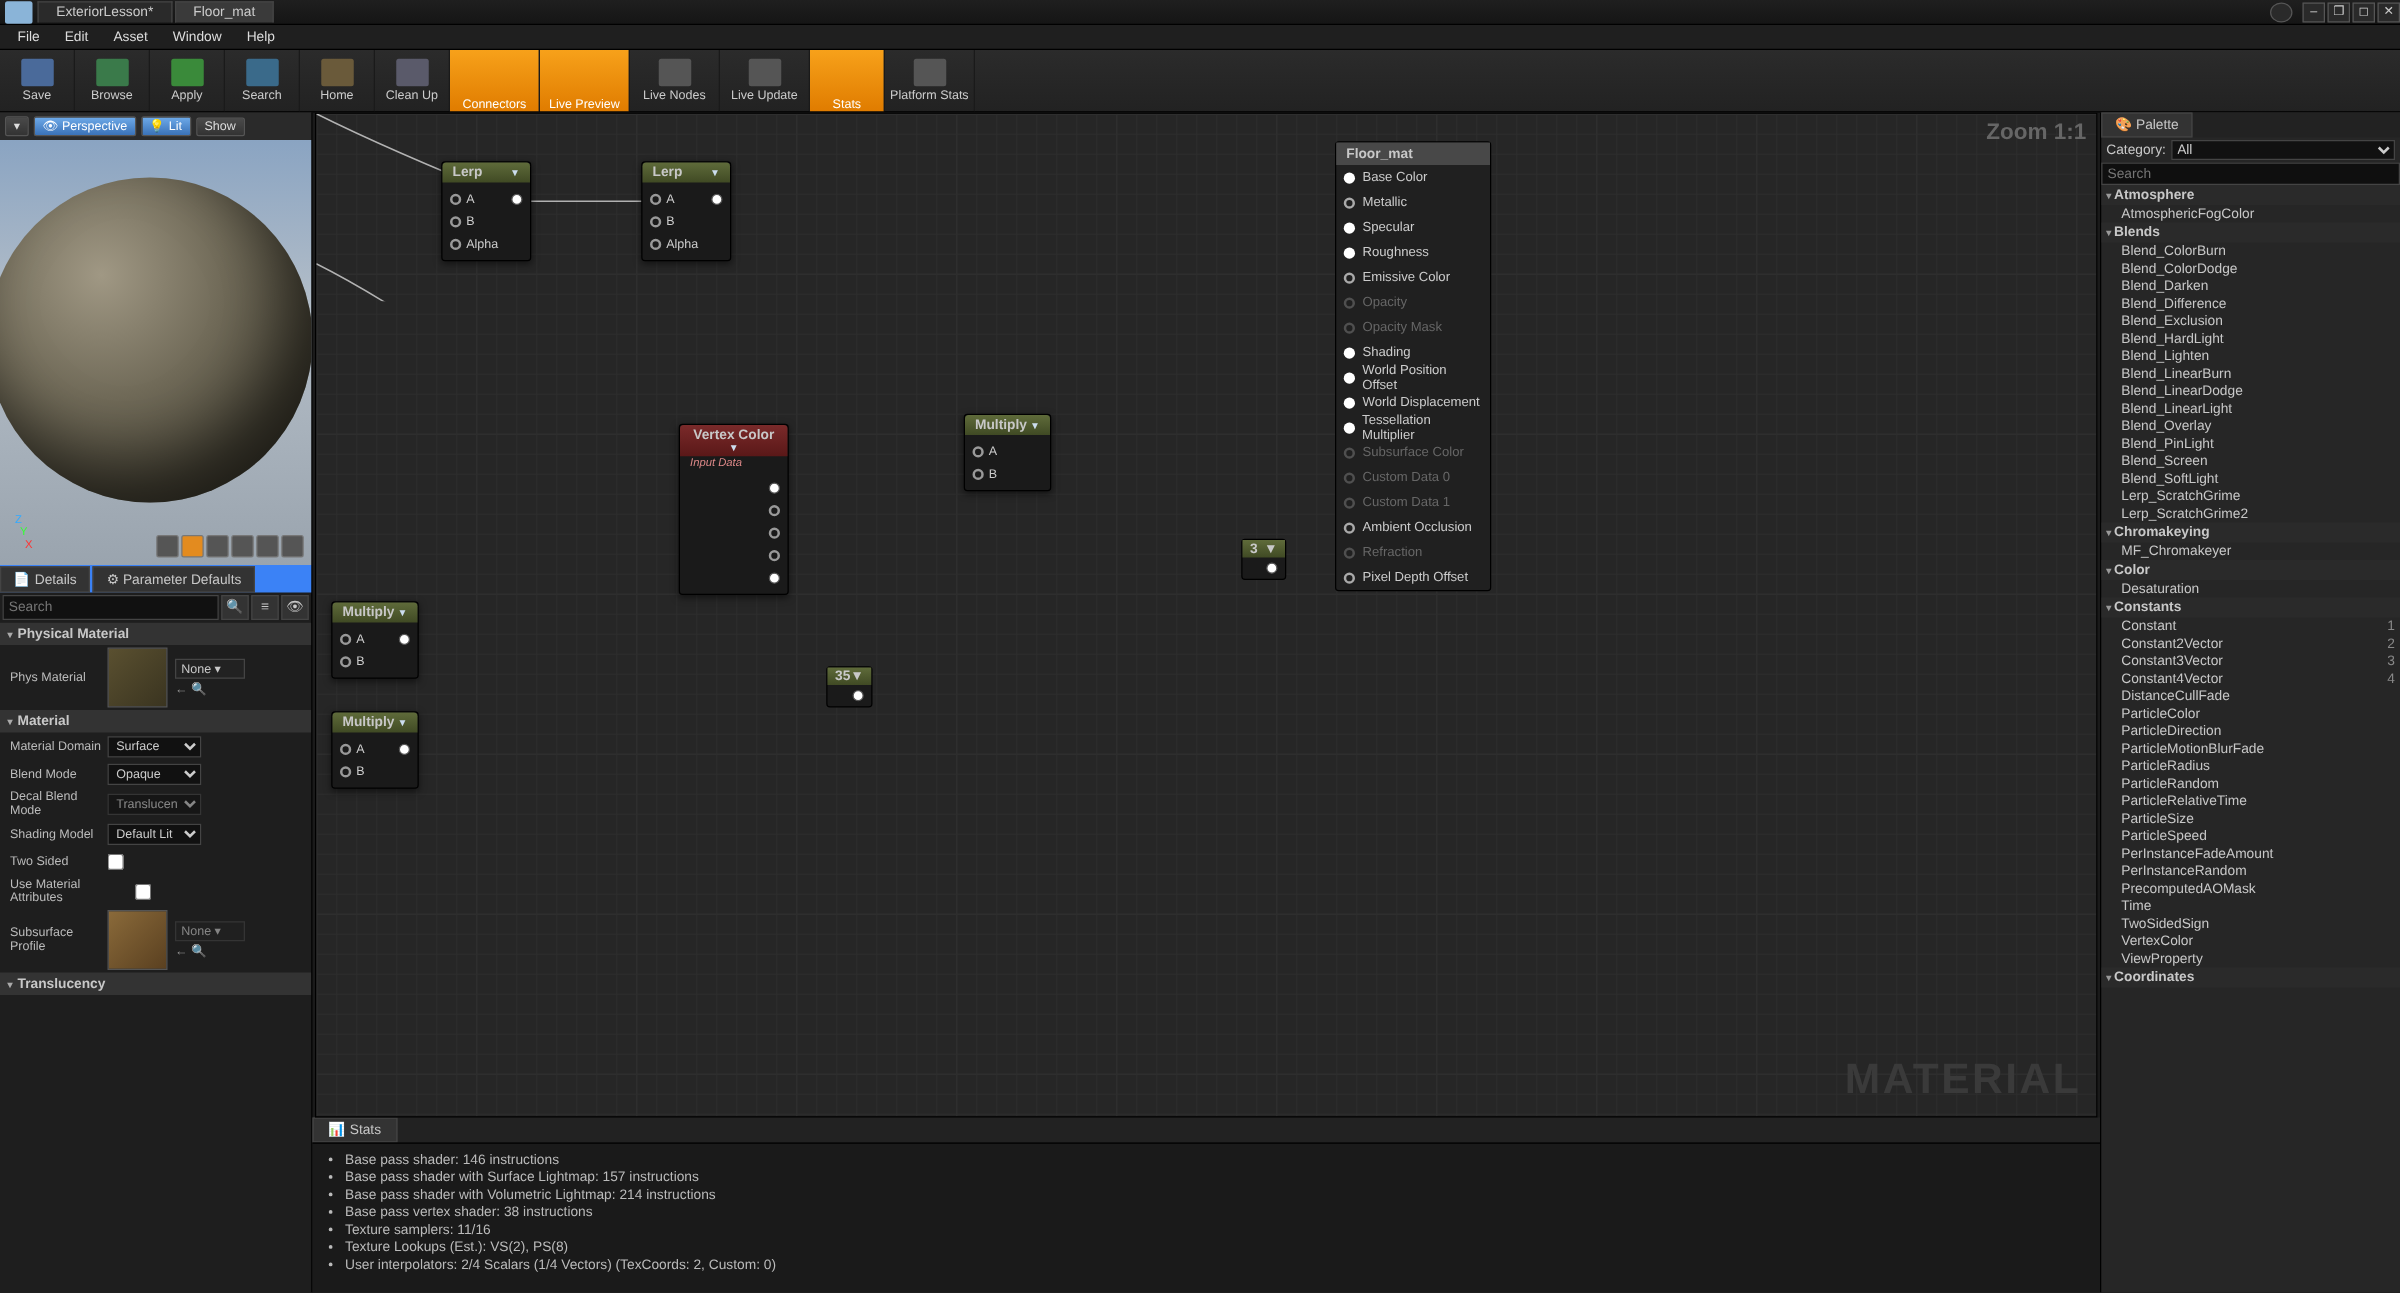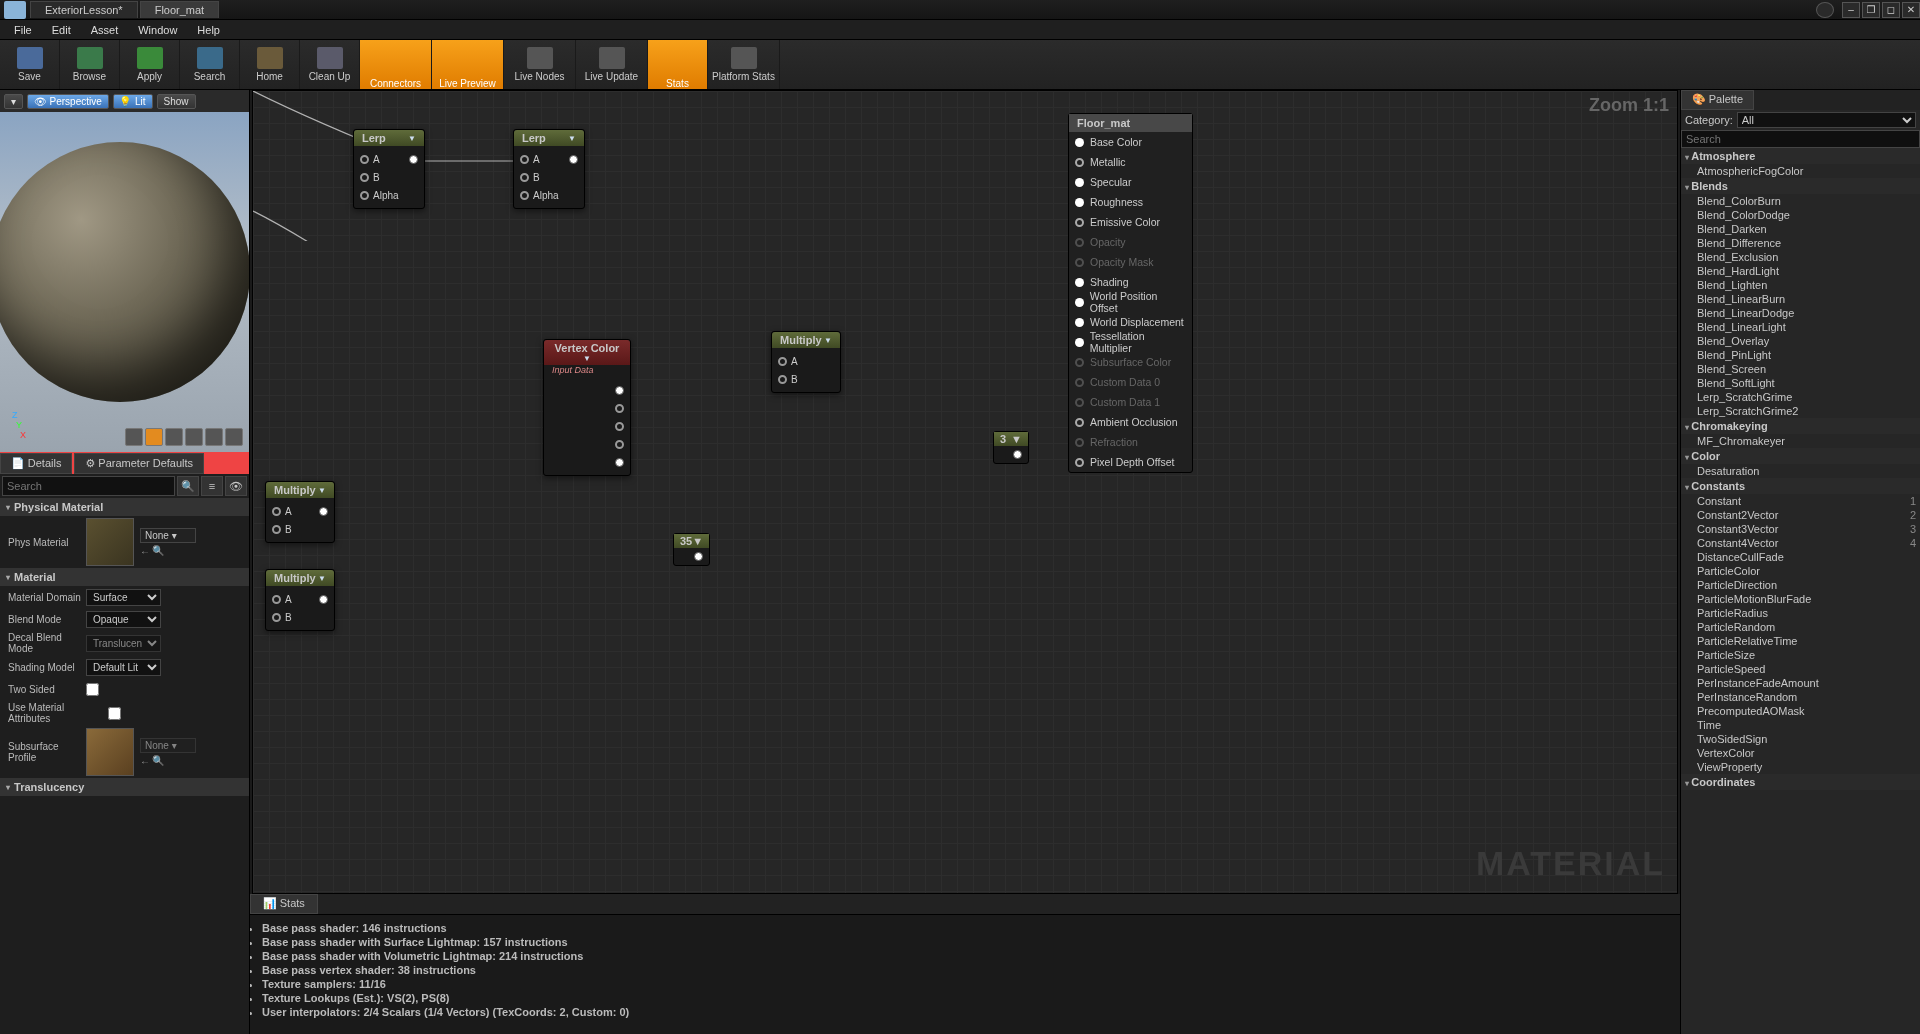--- a/index.html
+++ b/index.html
@@ -36,21 +36,21 @@
 .pbtn.blue { background:linear-gradient(#6da9e8,#3a72b8); color:#fff; }
 .preview { height:340px; background:linear-gradient(180deg,#8aa4c2 0%,#b4bec8 40%,#9aa4ae 100%); position:relative; overflow:hidden; }
 .preview .sphere { position:absolute; left:-10px; top:30px; width:260px; height:260px; border-radius:50%; background:radial-gradient(circle at 35% 30%, #a09884 0%, #706a58 40%, #4a4638 70%, #2e2c22 100%); box-shadow:inset -20px -30px 50px rgba(0,0,0,.5); }
 .preview .axis { position:absolute; left:12px; bottom:12px; font-size:9px; }
 .preview .axis .z{color:#3af;} .preview .axis .y{color:#3f3;} .preview .axis .x{color:#f33;}
 .preview .vbtns { position:absolute; right:6px; bottom:6px; display:flex; gap:2px; }
 .preview .vbtns div { width:18px; height:18px; background:#555; border:1px solid #777; border-radius:2px; }
 .preview .vbtns div.on { background:#e38b1f; }
 
 
-.dettabs { height:22px; background:#ef4444; display:flex; align-items:center; }
+.dettabs { height:22px; background:#3b82f6; display:flex; align-items:center; }
 .dettab { padding:3px 10px; font-size:11px; background:#333; border:1px solid #444; margin-right:2px; }
 .detsearch { display:flex; padding:2px; }
 .detsearch input { flex:1; background:#111; border:1px solid #444; color:#ccc; padding:2px 4px; font-size:11px; }
 .detsearch .sicon { width:22px; background:#333; border:1px solid #444; text-align:center; line-height:18px; margin-left:2px;}
 
 .section-hdr { background:#333; padding:3px 6px; font-size:11px; font-weight:bold; display:flex; align-items:center; }
 .section-hdr::before { content:"▾"; font-size:8px; margin-right:4px; color:#aaa; }
 .proprow { display:flex; align-items:center; padding:2px 8px; min-height:22px; }
 .proprow label { width:78px; font-size:10px; color:#bbb; }
 .propsel { width:75px; background:#111; border:1px solid #444; color:#ccc; font-size:10px; padding:1px 2px; }
@@ -90,21 +90,21 @@
 .resnode .rpin { display:flex; align-items:center; gap:6px; padding:2px 6px; font-size:10.5px; color:#ccc; height:20px; }
 .resnode .rpin.dim{ color:#666; }
 .rdot{ width:9px; height:9px; border-radius:50%; background:#fff;}
 .rring{ width:9px; height:9px; border-radius:50%; border:2px solid #aaa;}
 .rring.dim, .rdot.dim{ opacity:.35;}
 
 
 .statstab { height:20px; background:#222; display:flex; }
 .statstab .t { background:#333; padding:2px 12px; border:1px solid #444; font-size:11px;}
 .stats { height:120px; background:#1a1a1a; border-top:1px solid #000; padding:6px 12px; overflow:auto;}
-.stats li { font-size:11px; color:#bbb; list-style:disc; padding:1px 0;font-weight:bold;}
+.stats li { font-size:11px; color:#bbb; list-style:disc; margin-left:14px; padding:1px 0;}
 
 
 .palettetab { height:20px; background:#222; display:flex; }
 .palettetab .t { background:#333; padding:2px 10px; border:1px solid #444; font-size:11px;}
 .palcat { display:flex; align-items:center; padding:2px 4px; gap:4px;}
 .palcat select { flex:1; background:#111; color:#ccc; border:1px solid #444; font-size:11px;}
 .palsearch input { width:100%; background:#0f0f0f; border:1px solid #444; color:#ccc; font-size:11px; padding:2px 4px; }
 .pallist { flex:1; overflow-y:auto; }
 .palhdr { font-weight:bold; font-size:11px; padding:2px 4px; background:#2a2a2a; }
 .palhdr::before{content:"▾ "; font-size:8px; color:#999;}
@@ -423,21 +423,21 @@
               <span class="dotr"></span>
               <span>A</span>
             </div>
           <div class="pin in">
               <span class="dotr"></span>
               <span>B</span>
             </div>
         </div>
       </div>
 
-      <div class="constnode" style="left:420px; top:442px;">
+      <div class="constnode" style="left:408px; top:442px;">
         <div class="nhdr">
             <span>35</span>
             <span class="ncaret">▼</span>
           </div>
         <div class="cpin">
             <span class="dot filled"></span>
           </div>
       </div>
 
       <div class="constnode" style="left:740px; top:340px;">

